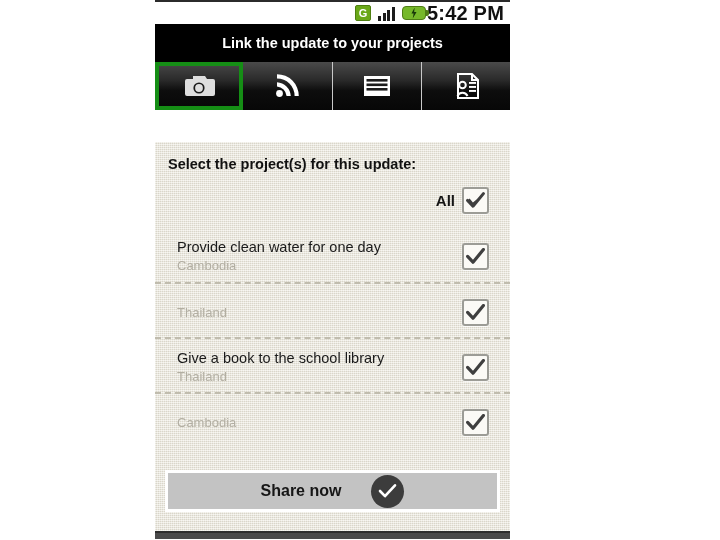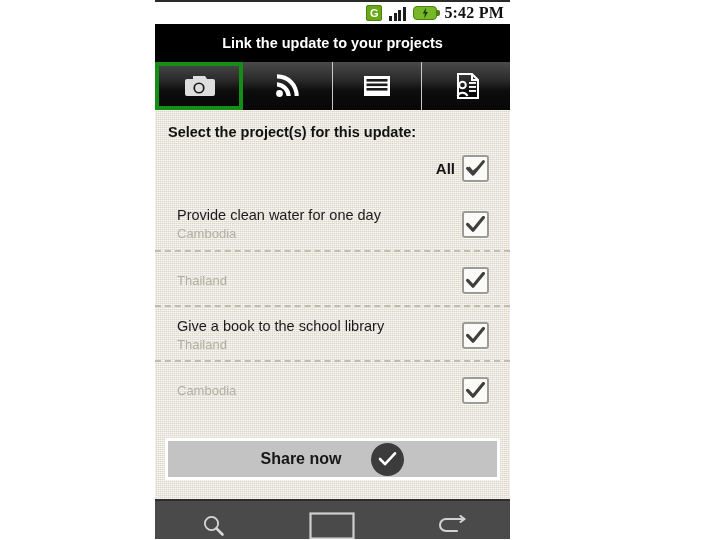--- a/index.html
+++ b/index.html
@@ -91,26 +91,25 @@
     background: #4f7d16;
     border-radius: 0 2px 2px 0;
   }
   .bolt {
     width: 8px; height: 11px;
     background: #18370a;
     clip-path: polygon(58% 0%, 18% 55%, 45% 55%, 34% 100%, 82% 42%, 52% 42%);
   }
 
   #clock {
-    font-size: 16px;
+    font-size: 20px;
     font-weight: bold;
     color: #111111;
-    margin-left: 7px;
+    margin-left: 1px;
     letter-spacing: 0.2px;
-    font-family: Liberation Serif, serif;
   }
 
   
   #title-bar {
     height: 38px;
     background: #000000;
     color: #ffffff;
     font-size: 14.5px;
     font-weight: bold;
     display: flex;
@@ -145,20 +144,21 @@
 
   
   #content {
     position: relative;
     height: 389px;
     background-color: #e9e5d8;
     background-image:
       repeating-linear-gradient(0deg, rgba(255,255,255,0.45) 0px, rgba(255,255,255,0.45) 1px, rgba(0,0,0,0.035) 1px, rgba(0,0,0,0.035) 2px),
       repeating-linear-gradient(90deg, rgba(255,255,255,0.38) 0px, rgba(255,255,255,0.38) 1px, rgba(0,0,0,0.03) 1px, rgba(0,0,0,0.03) 2px);
     padding: 0;
+    margin-top: 32px;
   }
 
   #prompt {
     position: absolute;
     left: 13px;
     top: 14px;
     font-size: 14.5px;
     font-weight: bold;
     color: #111111;
   }

